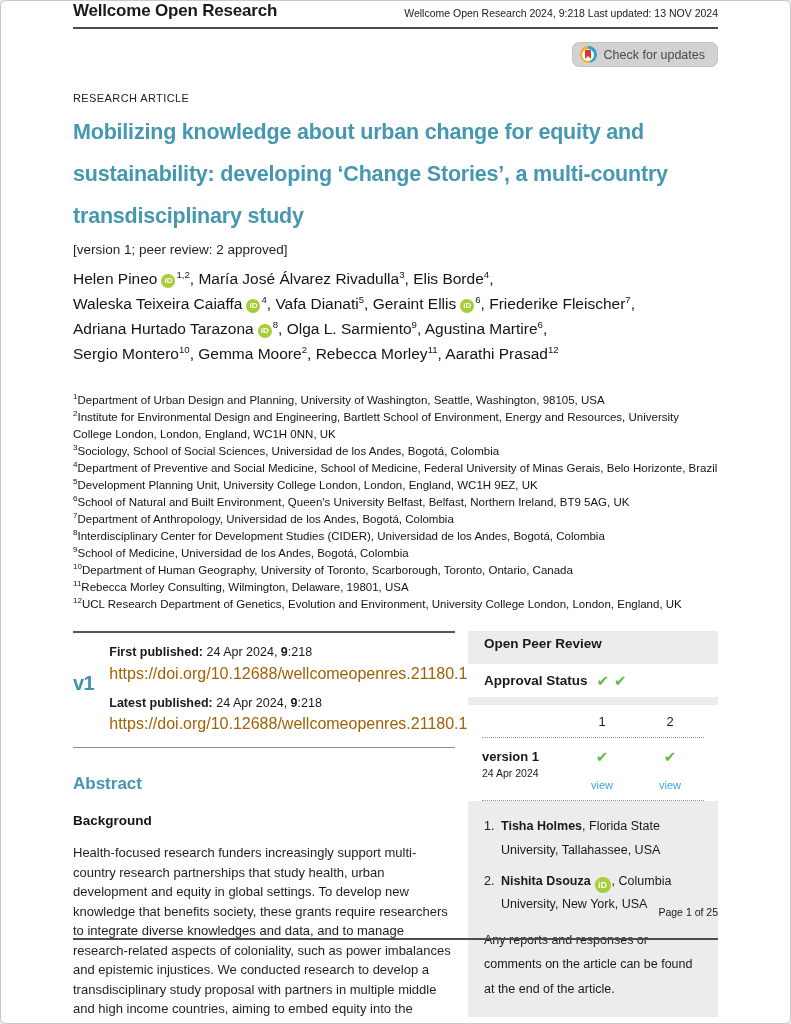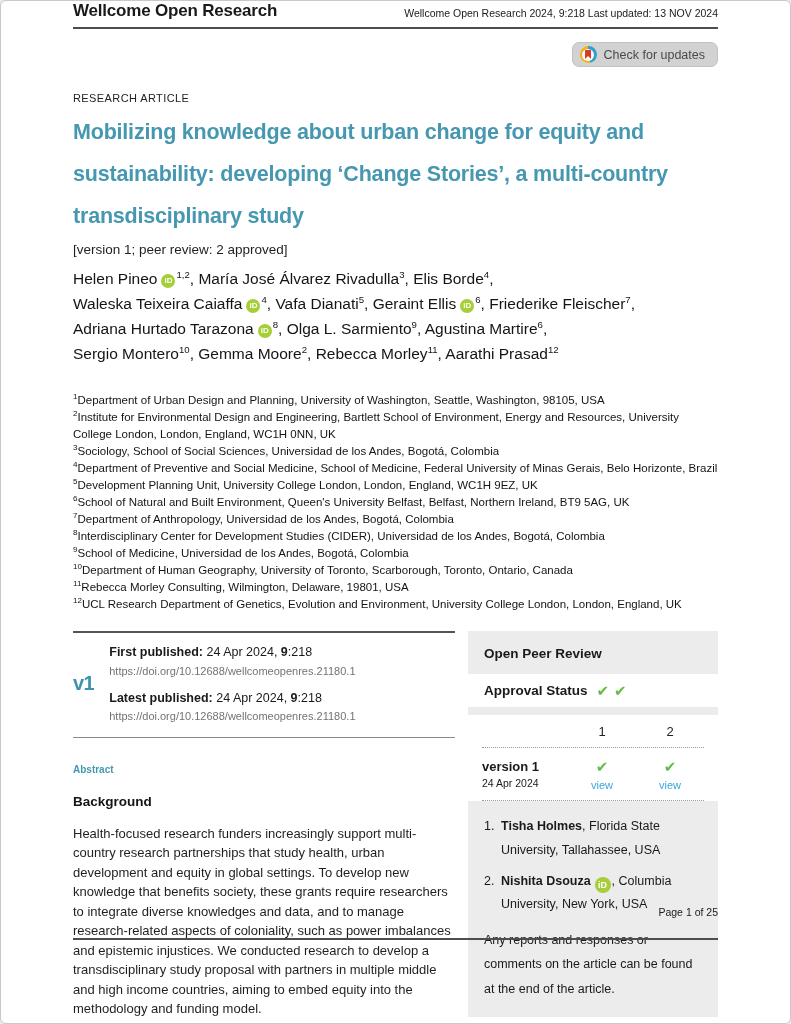--- a/index.html
+++ b/index.html
@@ -46,44 +46,44 @@
   .left-col { flex:1; min-width:0; }
   .right-col { width:250px; flex-shrink:0; }
 
   .pub-box { border-top:2px solid #555; border-bottom:1px solid #8a8a8a;
     padding:10px 0 12px; display:flex; gap:15px; }
   .v1-label { color:#3d93ad; font-weight:700; font-size:20px; line-height:1; letter-spacing:-0.5px;margin-top:30px; }
   .pub-row { margin-bottom:9px; font-size:12.5px; line-height:1.45; }
   .pub-row:last-child { margin-bottom:0; }
   .pub-label { font-weight:700; }
   .pub-vol { font-weight:700; }
-  .doi-link { color:#737373; text-decoration:none; font-size:11px; cursor:pointer; display:inline-block;text-align:center; }
-
-  .abstract-heading { margin-top:26px; font-size:10px; font-weight:700; color:#4697b0; }
+  .doi-link { color:#a16207; text-decoration:none; font-size:16px; cursor:pointer; display:inline-block;text-align:center; }
+
+  .abstract-heading { margin-top:26px; font-size:17px; font-weight:700; color:#4697b0; }
   .background-heading { margin-top:19px; font-size:13.5px; font-weight:700; color:#141414; }
   .abstract-text { margin-top:15px; font-size:13px; line-height:1.5; color:#1f1f1f; }
 
   
   .pr-box { background:#ececec; font-size:12.5px; color:#1a1a1a; }
-  .pr-title { font-weight:700; font-size:13.5px; padding:15px 16px 13px; }
+  .pr-title { font-weight:700; font-size:13.5px; padding:5px 16px 13px; }
   .pr-approval { background:#fff; padding:9px 16px; font-weight:700; font-size:13.5px;
     display:flex; align-items:center; }
   .pr-approval .check { margin-left:9px; }
   .check { color:#61bb46; font-size:15px; font-weight:400; line-height:1; }
   .check::before { content:"\2714"; }
   .pr-table { background:#fff; margin-top:8px; padding:0 14px; }
   .pr-cols { display:flex; padding:9px 0 8px; border-bottom:1px dotted #9a9a9a; }
   .pr-cols .spacer { width:86px; }
   .pr-col { flex:1; text-align:center; font-size:13px; color:#222; }
   .pr-vrow { display:flex; padding:11px 0 9px; border-bottom:1px dotted #9a9a9a; }
   .pr-vcell { width:86px; }
   .pr-version { font-weight:700; font-size:13px; }
   .pr-vdate { font-size:10.5px; margin-top:3px; }
   .pr-check-cell { flex:1; text-align:center; }
-  .view-link { display:block; color:#3aa7dc; font-size:11px; margin-top:4px; text-decoration:none; cursor:pointer; }
+  .view-link { display:block; color:#3aa7dc; font-size:11px; margin-top:14px; text-decoration:none; cursor:pointer; }
 
   .pr-reviewers { padding:14px 16px 2px; }
   .reviewer { display:flex; margin-bottom:8px; line-height:1.85; font-size:12.5px; }
   .rev-num { width:17px; flex-shrink:0; }
   .rev-body strong { font-weight:700; }
   .rev-body .orcid-icon { width:16px; height:16px; font-size:9px; vertical-align:-3px; }
   .pr-note { padding:2px 16px 16px; font-size:12.5px; line-height:1.95; }
 
   
   .footer-rule { position:absolute; left:72px; right:72px; top:937px; border-top:2px solid #4d4d4d; }

